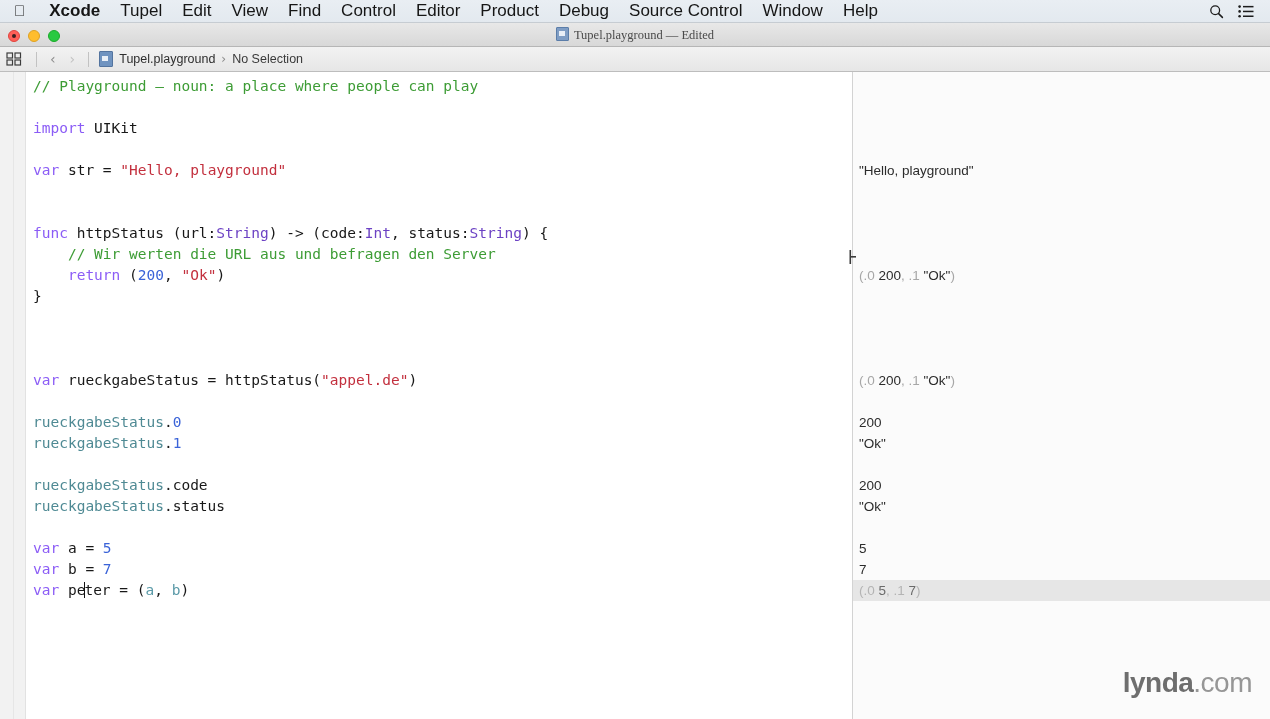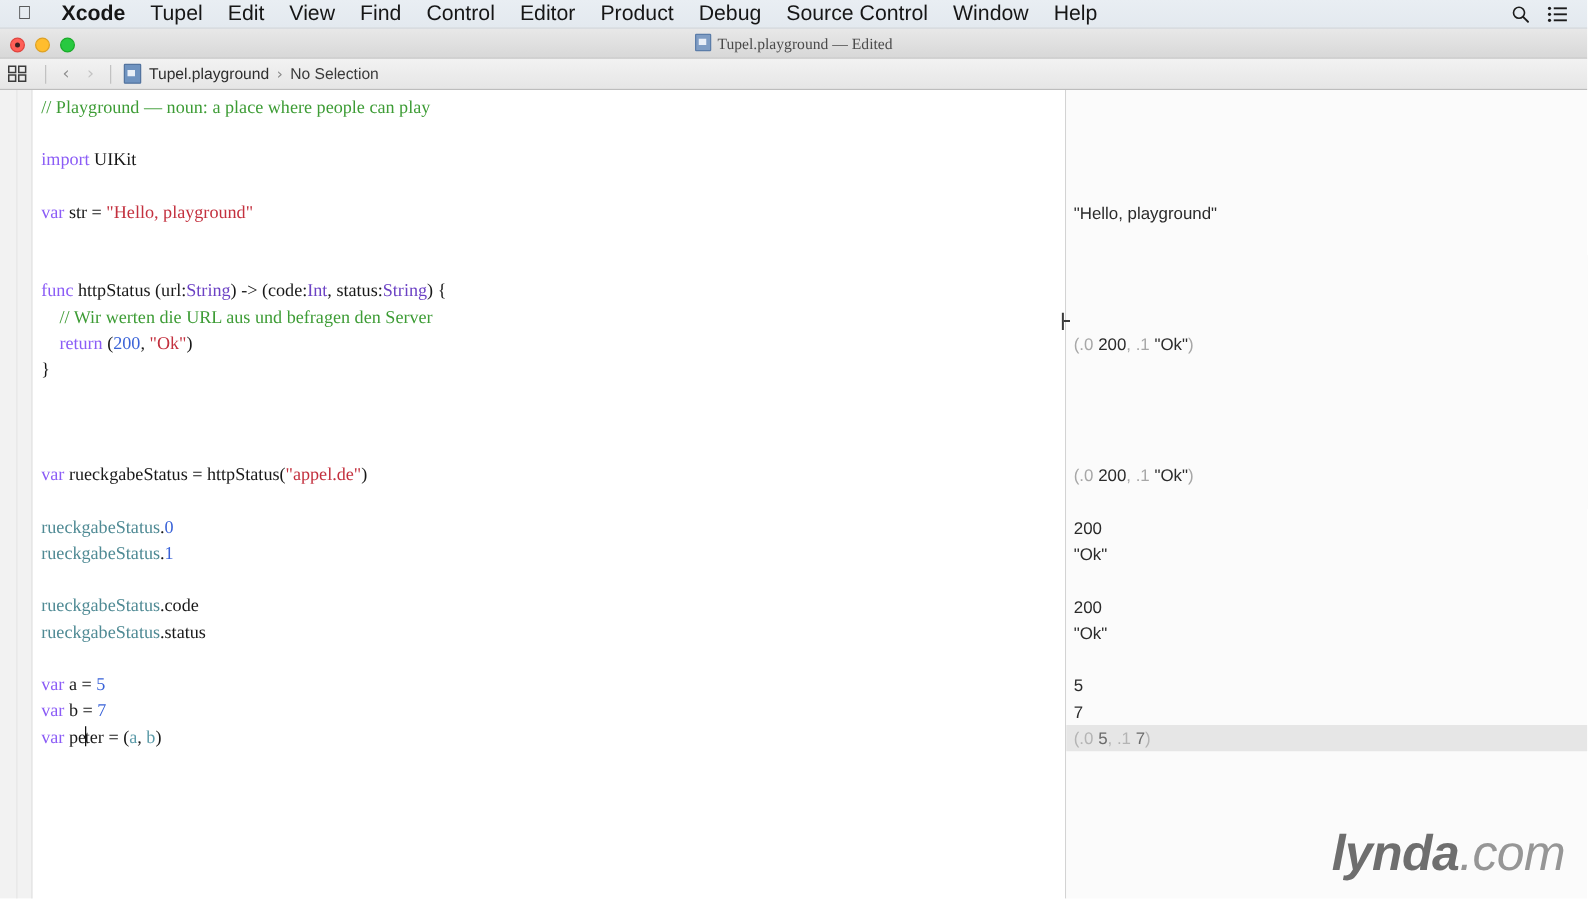--- a/index.html
+++ b/index.html
@@ -211,21 +211,20 @@
     line-height: 21px;
     color: #1d1d1d;
     padding-top: 4px;
     box-sizing: border-box;
     white-space: pre;
   }
   .code .ln {
     height: 21px;
     padding-left: 7px;
     white-space: pre;
-    font-family: Liberation Serif, serif;
   }
 
   
   .c-comment { color: #3d9c35; }
   .c-kw      { color: #8b5cf6; }
   .c-str     { color: #c3303e; }
   .c-num     { color: #3a63d8; }
   .c-type    { color: #6c42c4; }
   .c-plain   { color: #181818; }
   .c-ident   { color: #4f8a94; }
@@ -279,26 +278,25 @@
     left: 846px;
     top: 178px;
     width: 10px; height: 14px;
   }
 
   
   .watermark {
     position: absolute;
     right: 18px;
     bottom: 14px;
-    font-size: 40px;
+    font-size: 28px;
     line-height: 44px;
     letter-spacing: -0.5px;
     color: #8a8a8a;
     user-select: none;
-    font-style: italic;
   }
   .watermark .wm-b { font-weight: bold; color: #6e6e6e; }
   .watermark .wm-l { font-weight: normal; color: #969696; }
 </style>
 </head>
 <body>
 
 <div id="app">
 
   <div class="menubar">

